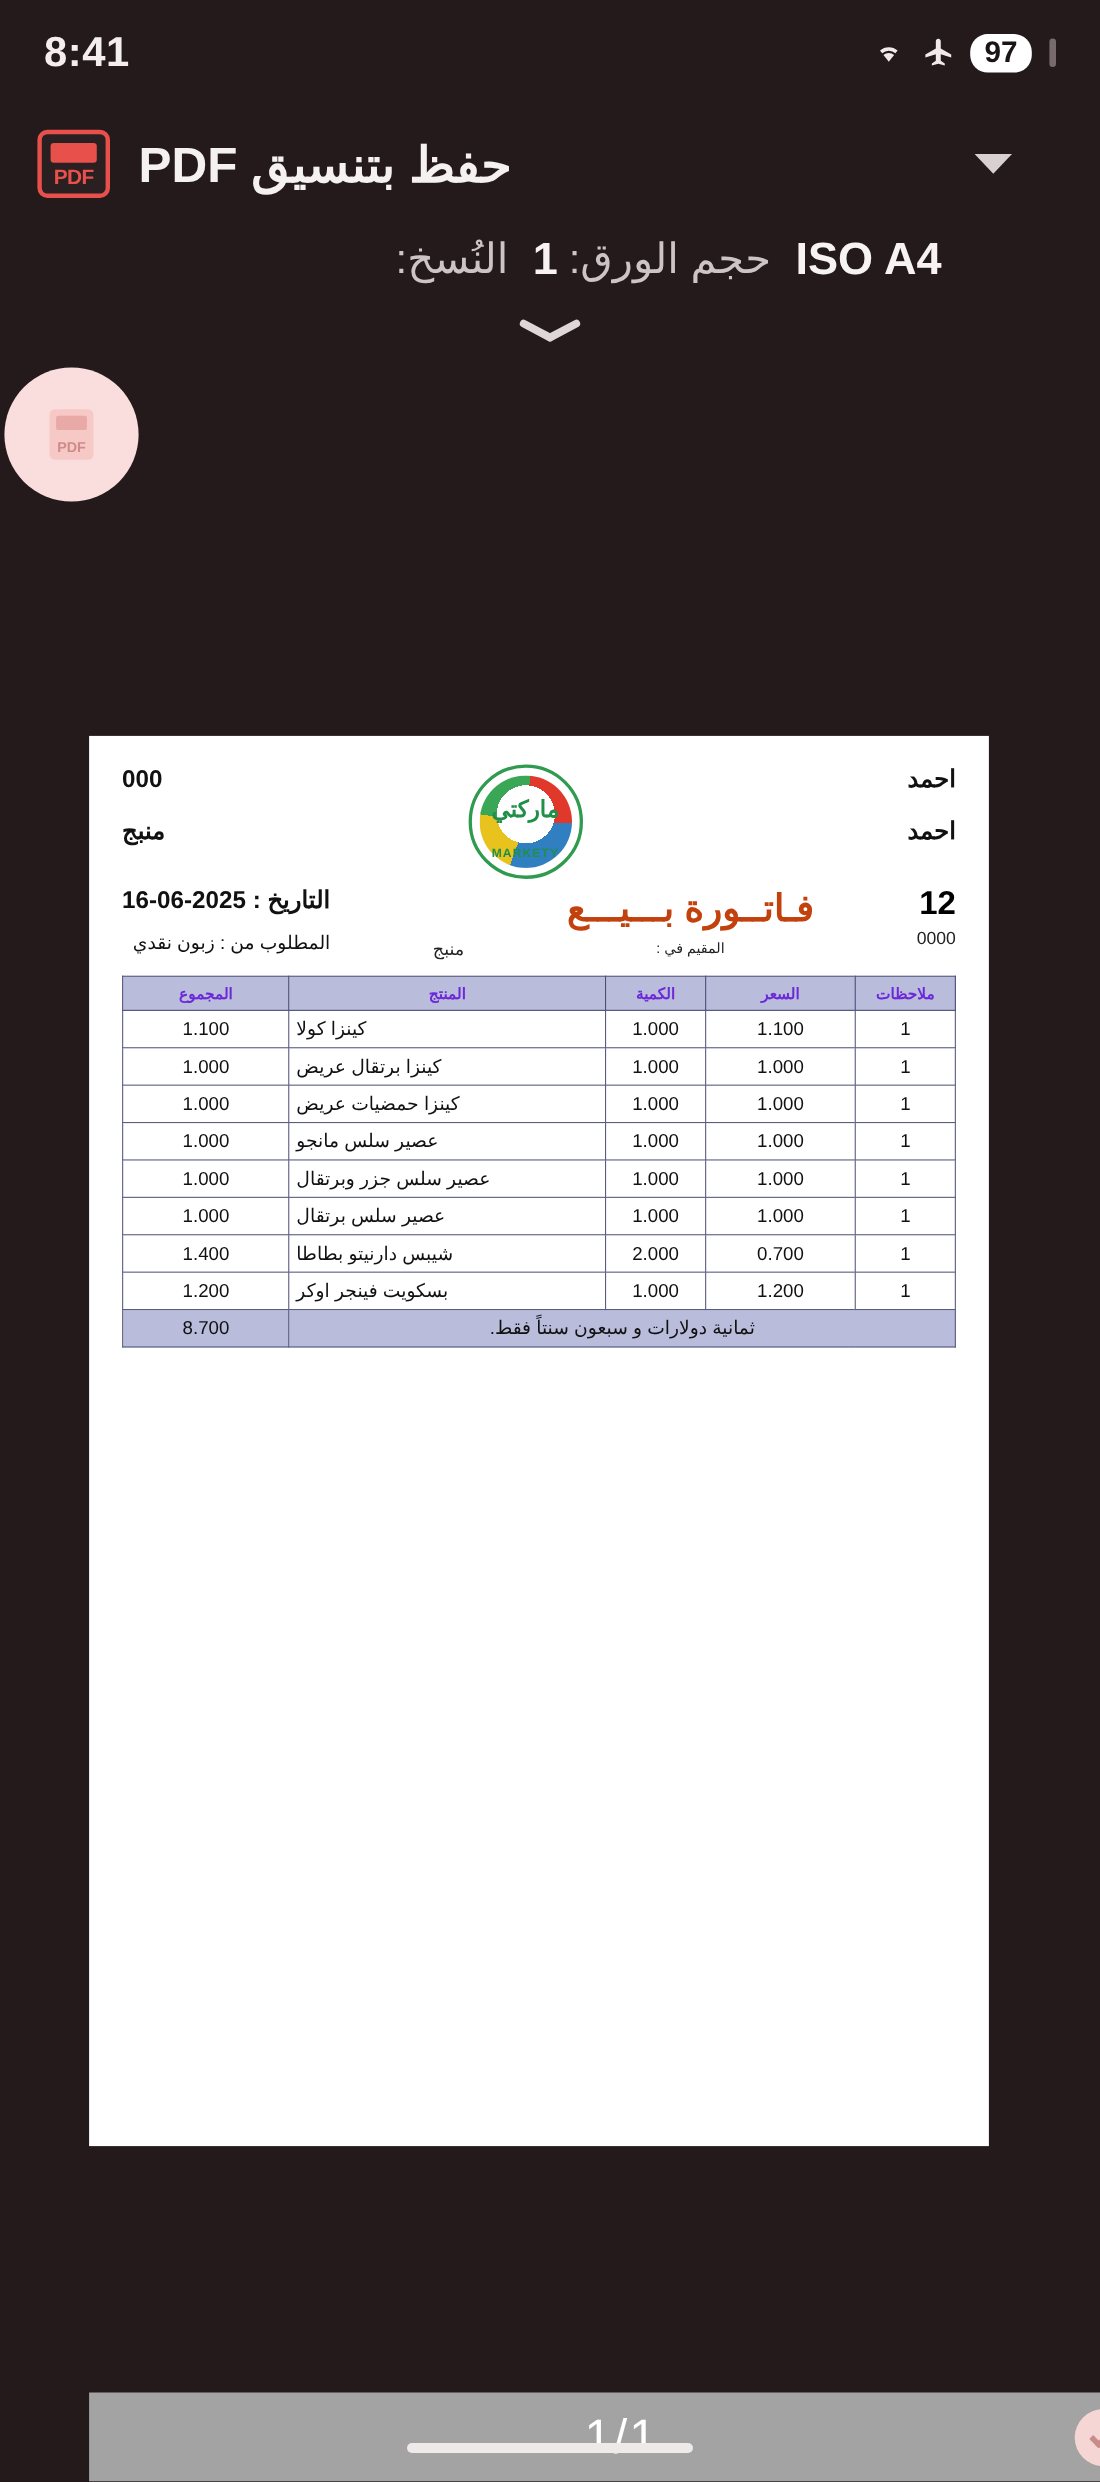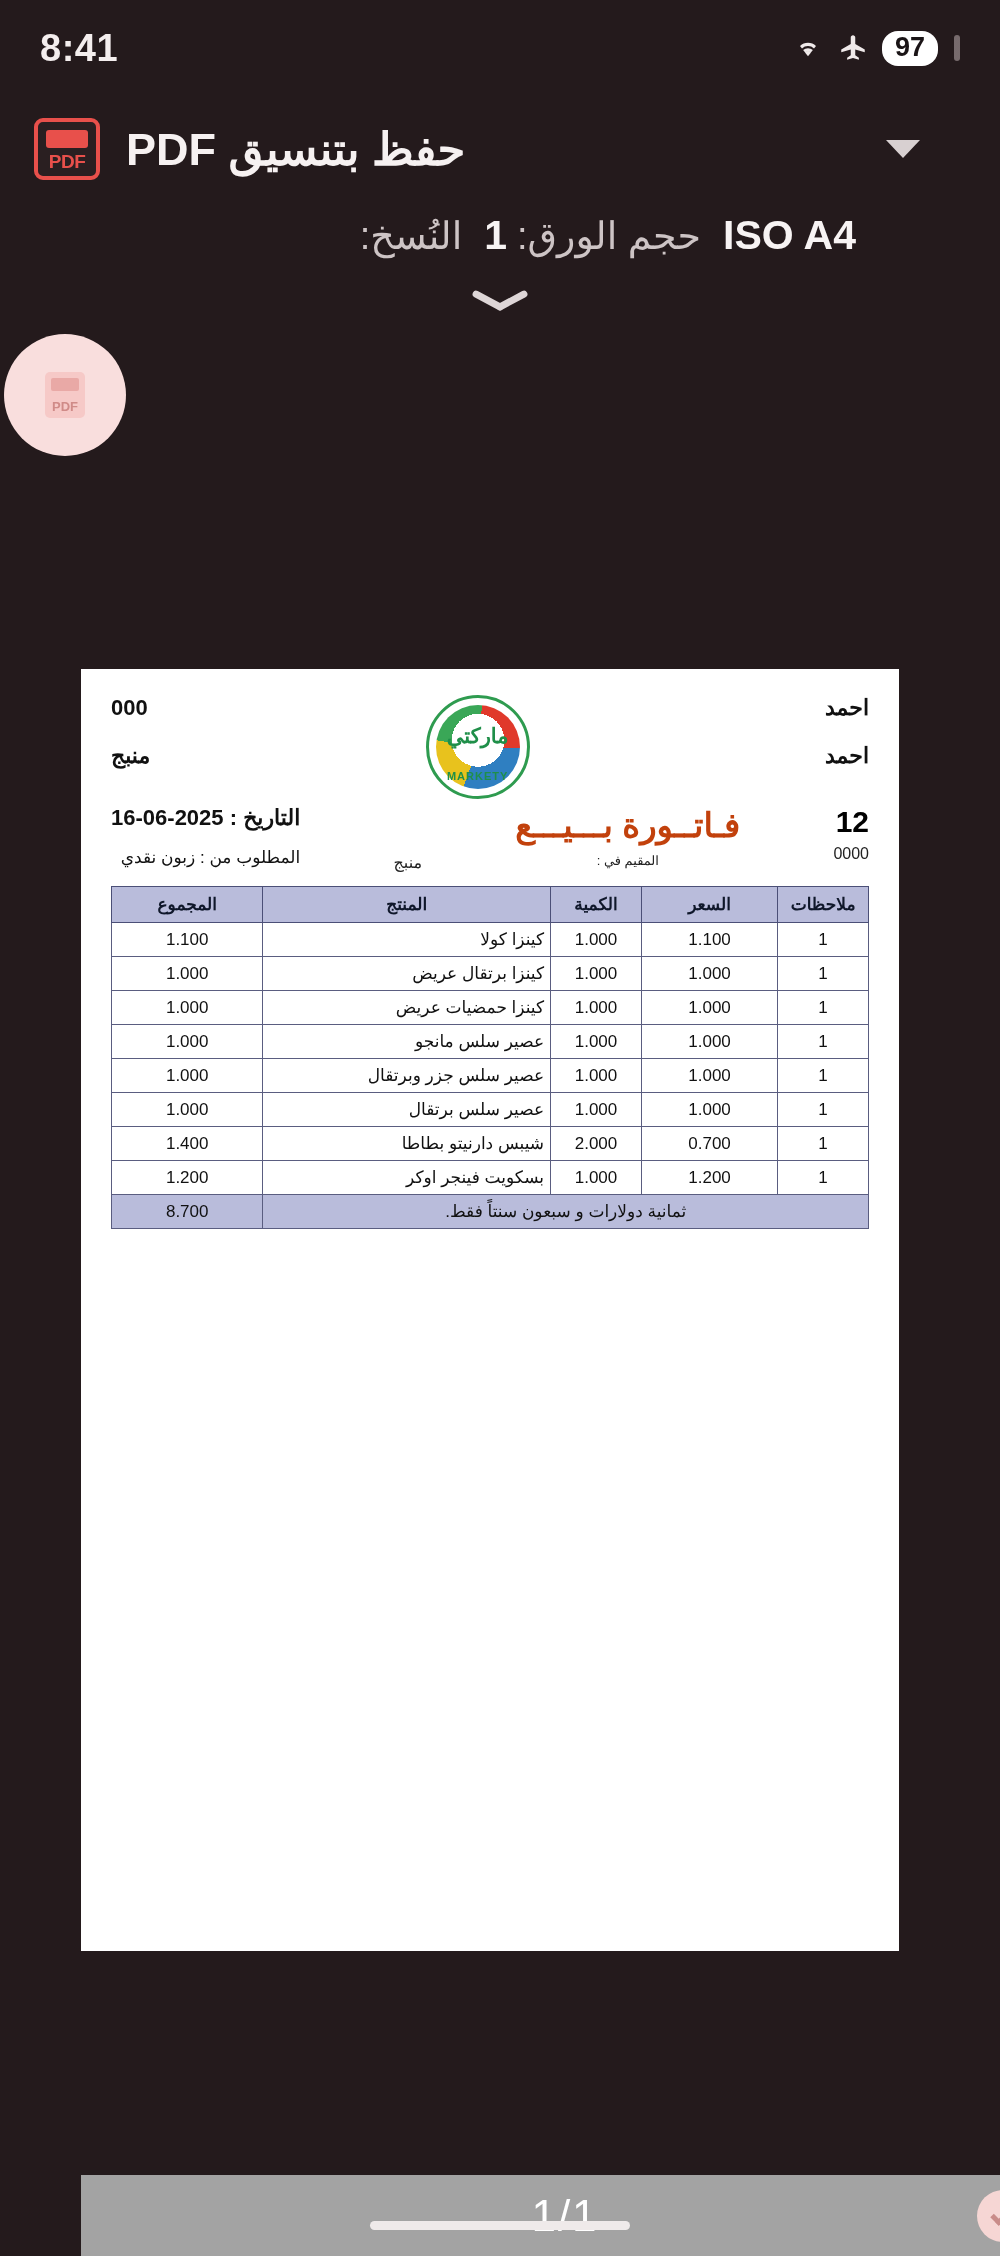--- a/index.html
+++ b/index.html
@@ -294,35 +294,35 @@
 
   table.items {
     width: 100%;
     border-collapse: collapse;
     margin-top: 14px;
     font-family: "Liberation Sans", sans-serif;
   }
   table.items th {
     background: #b9bcdb;
     border: 1px solid #4b4f77;
-    font-size: 17px;
-    font-weight: bold;
-    color: #0f172a;
+    font-size: 14px;
+    font-weight: bold;
+    color: #6d28d9;
     padding: 7px 4px;
     text-align: center;
   }
   table.items td {
     border: 1px solid #5a5d80;
     font-size: 17px;
     color: #111;
     padding: 6px 6px;
     text-align: center;
     height: 30px;
   }
-  table.items td.prod { text-align: right; }
+  table.items td.prod { text-align: left; }
   tr.total td {
     background: #b9bcdb;
     font-weight: normal;
     font-size: 17px;
   }
 
   
   .pg-bar {
     position: absolute;
     left: 81px;

